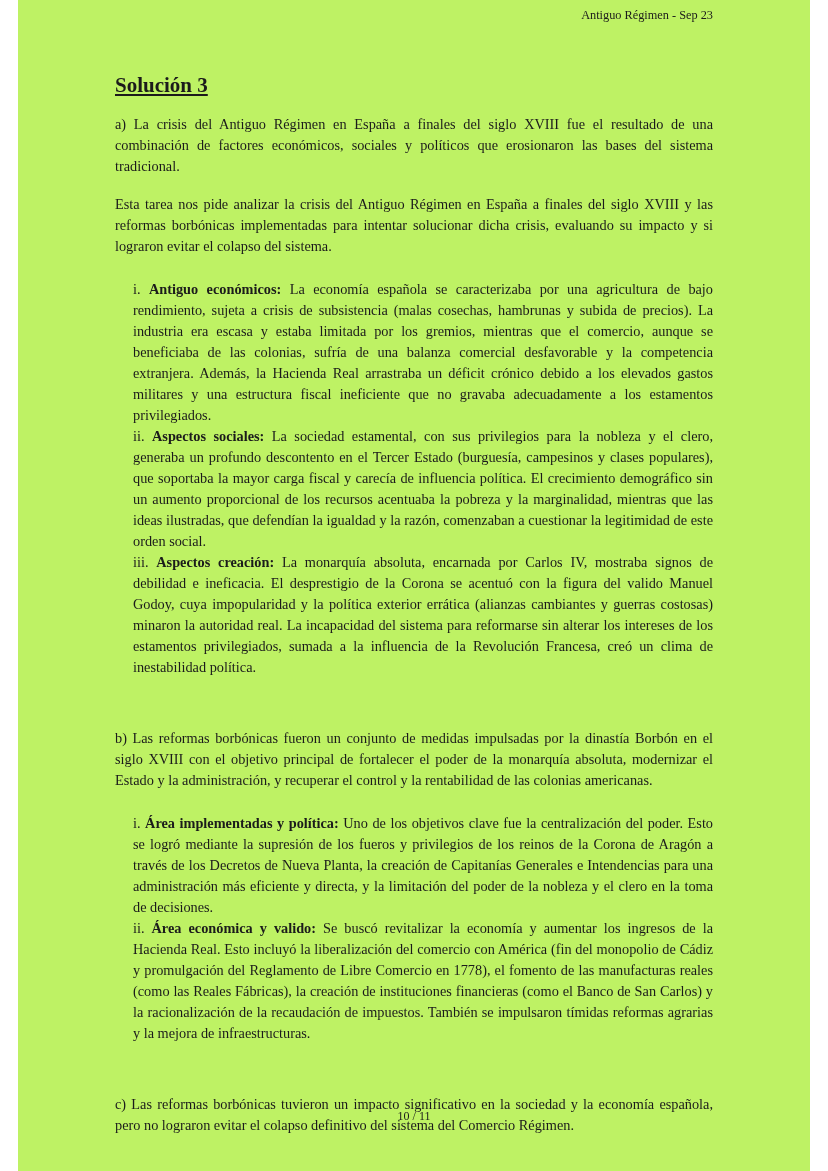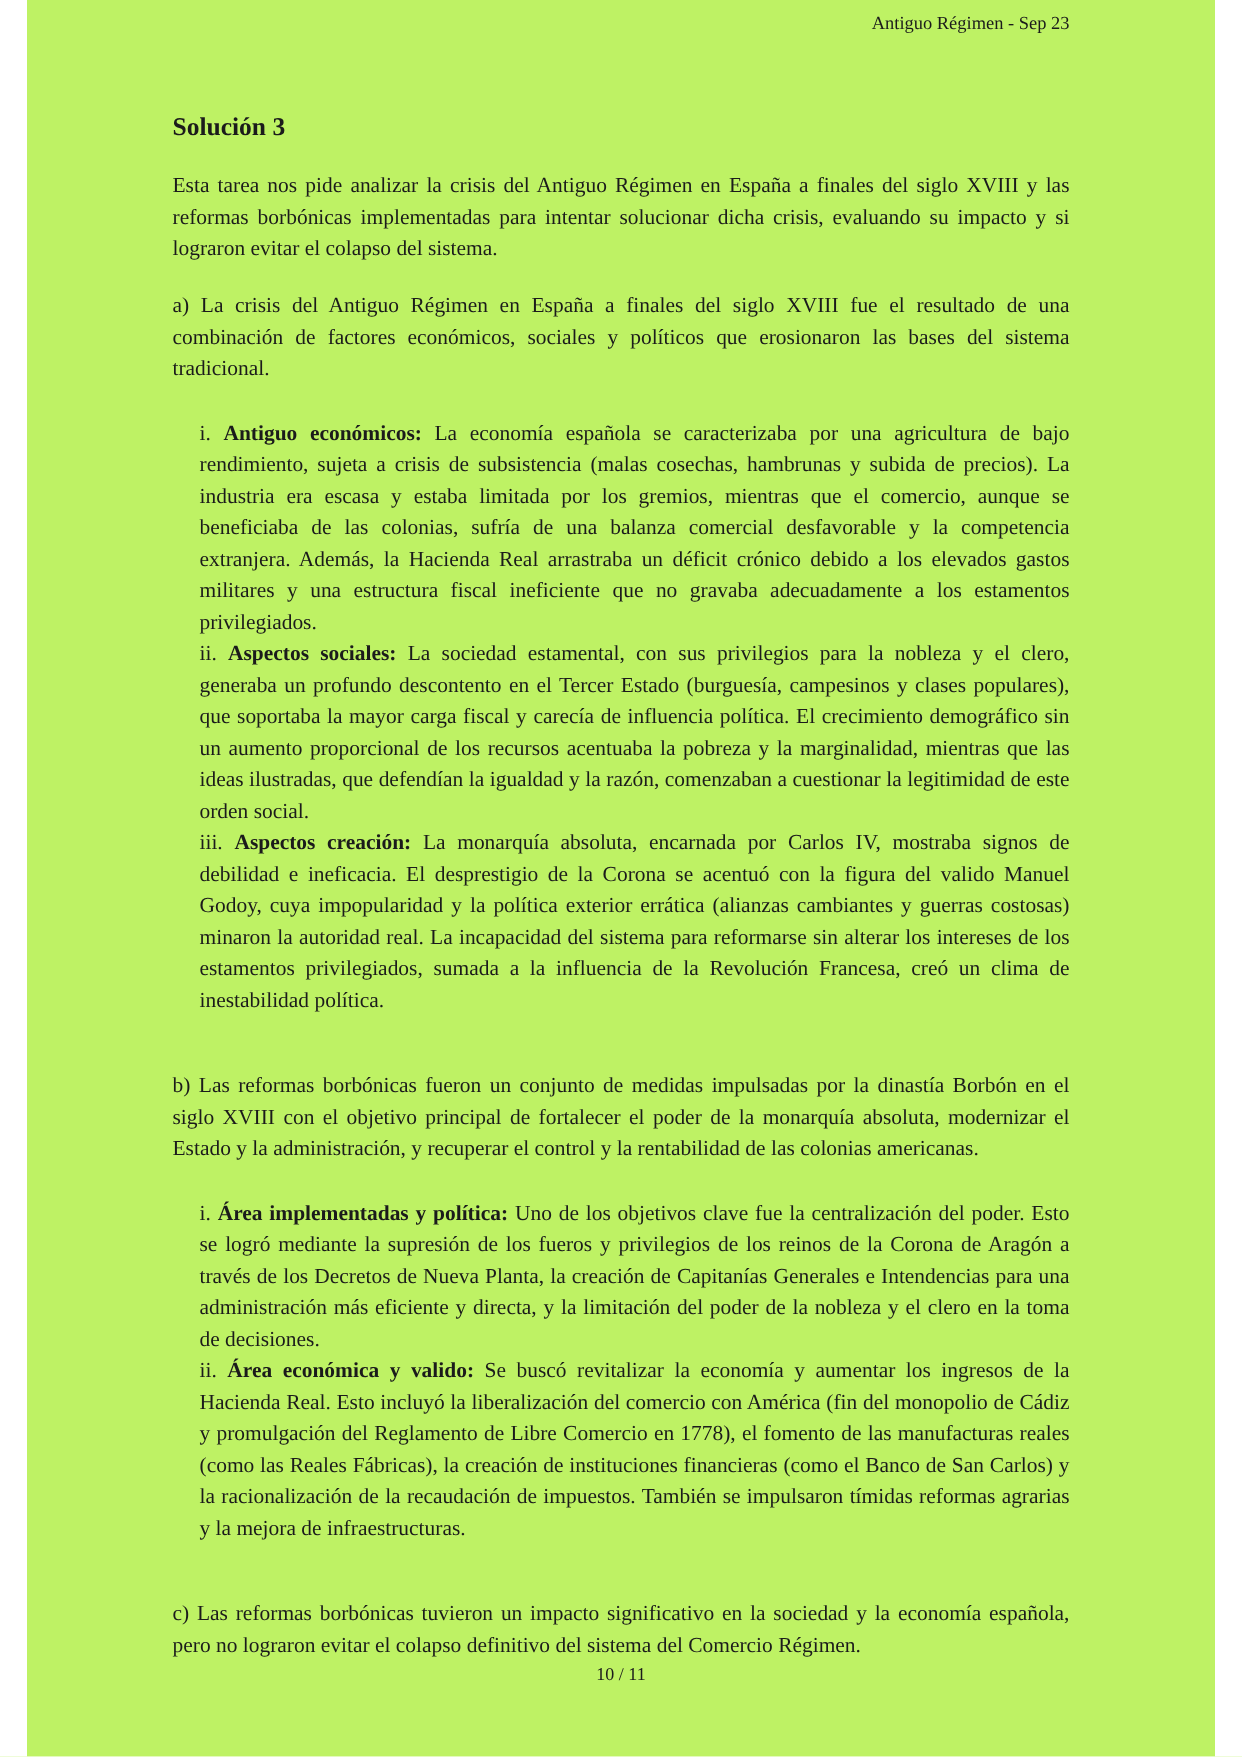--- a/index.html
+++ b/index.html
@@ -20,31 +20,32 @@
     line-height: 21px;
     color: #1b1b1b;
     overflow: hidden;
   }
   .header {
     text-align: right;
     font-size: 12.3px;
     line-height: 15px;
   }
   .title {
-    font-size: 17px;
+    font-size: 21px;
     line-height: 24px;
     font-weight: 700;
     margin: 50px 0 0 0;
+    text-decoration: underline;
   }
   .para {
     margin: 17px 0 0 0;
     text-align: justify;
   }
   .spaced {
-    margin-top: 36px;
+    margin-top: 50px;
   }
   .items {
     margin: 22px 0 0 0;
     padding-left: 18px;
   }
   .item {
     margin: 0;
     text-align: justify;
   }
   .item .label {
@@ -63,23 +64,23 @@
 <body>
 
 <div class="page">
 
   <div class="header">
     <span>Antiguo Régimen - Sep 23</span>
   </div>
 
   <h1 class="title">Solución 3</h1>
 
+  <p class="para">a) La crisis del Antiguo Régimen en España a finales del siglo XVIII fue el resultado de una combinación de factores económicos, sociales y políticos que erosionaron las bases del sistema tradicional.</p>
+
   <p class="para">Esta tarea nos pide analizar la crisis del Antiguo Régimen en España a finales del siglo XVIII y las reformas borbónicas implementadas para intentar solucionar dicha crisis, evaluando su impacto y si lograron evitar el colapso del sistema.</p>
-
-  <p class="para">a) La crisis del Antiguo Régimen en España a finales del siglo XVIII fue el resultado de una combinación de factores económicos, sociales y políticos que erosionaron las bases del sistema tradicional.</p>
 
   <div class="items">
     <p class="item">
       <span class="marker">i.</span>
       <span class="label">Antiguo económicos:</span>
       <span>La economía española se caracterizaba por una agricultura de bajo rendimiento, sujeta a crisis de subsistencia (malas cosechas, hambrunas y subida de precios). La industria era escasa y estaba limitada por los gremios, mientras que el comercio, aunque se beneficiaba de las colonias, sufría de una balanza comercial desfavorable y la competencia extranjera. Además, la Hacienda Real arrastraba un déficit crónico debido a los elevados gastos militares y una estructura fiscal ineficiente que no gravaba adecuadamente a los estamentos privilegiados.</span>
     </p>
     <p class="item">
       <span class="marker">ii.</span>
       <span class="label">Aspectos sociales:</span>

